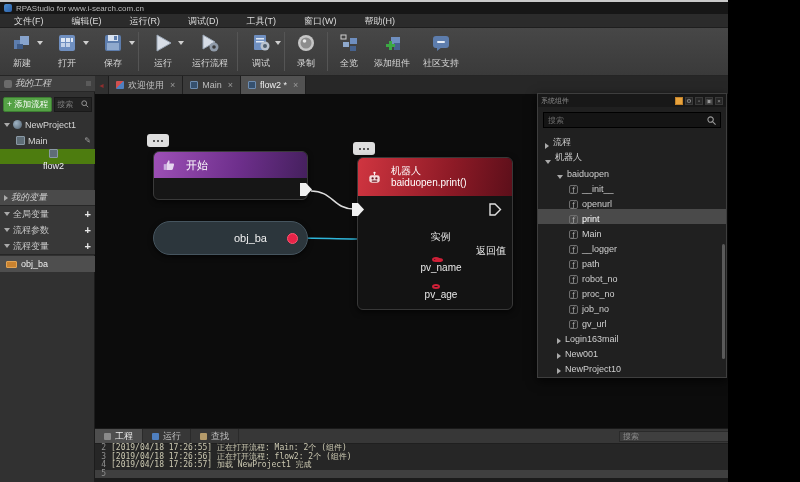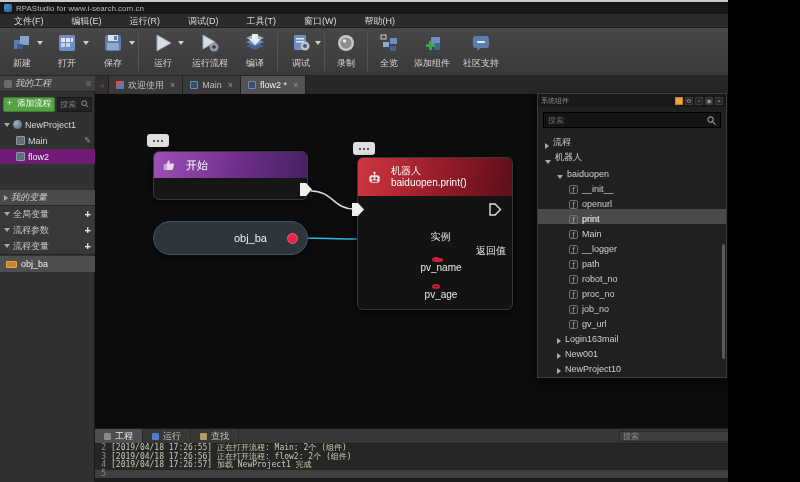--- a/index.html
+++ b/index.html
@@ -23,26 +23,26 @@
   .tdrop { position:absolute; top:13px; right:1px; width:0; height:0; border-left:3px solid transparent; border-right:3px solid transparent; border-top:4px solid #cfcfcf; }
   .tsep { width:1px; margin:4px 2px; background:#2c2c2c; border-right:1px solid #555; }
 
   
   .sidebar { position:absolute; left:0; top:76px; width:95px; height:406px; background:#313131; border-right:1px solid #1c1c1c; }
   .panel-hd { position:absolute; left:0; width:95px; height:16px; background:#414141; border-bottom:1px solid #272727; display:flex; align-items:center; gap:3px; padding:0 4px;font-style:italic; }
   .panel-hd .hd-txt { font-size:9px; color:#cccccc; white-space:nowrap; }
   .hd-ico { width:8px; height:8px; background:#6b6b6b; border-radius:2px; flex:none; }
   .hd-dot { margin-left:auto; width:5px; height:5px; background:#5a5a5a; }
   .addflow-row { position:absolute; left:0; top:18px; width:95px; height:20px; display:flex; align-items:center; gap:2px; padding:0 3px; }
-  .btn-addflow { height:15px; background:#55a246; border:1px solid #3c7d31; border-radius:2px; color:#fff; font-size:8.5px; line-height:13px; padding:0 3px; white-space:nowrap;font-family:Liberation Mono, monospace; }
+  .btn-addflow { height:15px; background:#55a246; border:1px solid #3c7d31; border-radius:2px; color:#fff; font-size:8.5px; line-height:13px; padding:0 3px; white-space:nowrap; }
   .mini-search { flex:1; height:15px; background:#232323; border:1px solid #191919; display:flex; align-items:center; padding:0 2px; }
   .mini-search input { flex:1; width:10px; background:transparent; border:none; outline:none; font-size:8px; color:#bbb; font-family:"Liberation Sans",sans-serif; }
   .mini-search input::placeholder { color:#7c7c7c; }
   .tree-row { position:absolute; left:0; width:95px; height:15px; display:flex; align-items:center; gap:3px; padding:0 4px; font-size:9px; color:#d6d6d6; white-space:nowrap; }
-  .tree-row.sel { background:#701a75; color:#f0f0f0; }
+  .tree-row.sel { background:#4d7c0f; color:#f0f0f0;flex-direction:column; }
   .arr-exp { width:0; height:0; border-left:3px solid transparent; border-right:3px solid transparent; border-top:4px solid #aaa; flex:none; }
   .arr-col { width:0; height:0; border-top:3px solid transparent; border-bottom:3px solid transparent; border-left:4px solid #aaa; flex:none; }
   .node-ico { width:9px; height:9px; background:#5f6d77; border:1px solid #8a99a5; border-radius:1px; flex:none; }
   .glb-ico { width:9px; height:9px; border-radius:50%; background:radial-gradient(circle at 35% 35%,#9fb3c4,#51616e); flex:none; }
   .row-edit { margin-left:auto; font-size:8px; color:#9a9a9a; }
   .var-group { position:absolute; left:0; width:95px; height:16px; background:#383838; border-bottom:1px solid #262626; display:flex; align-items:center; gap:3px; padding:8px 4px; font-size:9px; color:#c9c9c9; }
   .var-plus { margin-left:auto; font-size:11px; font-weight:bold; color:#e9e9e9; line-height:10px; }
   .var-item { position:absolute; left:0; width:95px; height:16px; background:#4e4e4e; display:flex; align-items:center; gap:4px; padding:0 6px; font-size:9px; color:#eee; }
   .obj-ico { width:11px; height:7px; background:#c9822f; border:1px solid #e2a455; border-radius:1px; flex:none; }
 
@@ -188,31 +188,20 @@
     <div class="tbtn" style="width:50px">
       <span class="ticon">
         <svg width="22" height="22" viewBox="0 0 22 22">
             <polygon points="4,3 16,10 4,17" fill="#d7dde6" stroke="#9aa6b5" stroke-width="1"></polygon>
             <circle cx="15" cy="15" r="4.5" fill="#8f9aa8"></circle>
             <circle cx="15" cy="15" r="1.8" fill="#3c3c3c"></circle>
           </svg>
       </span>
       <span class="tlabel">运行流程</span>
     </div>
-    <div class="tbtn" style="width:40px">
-      <span class="ticon">
-        <svg width="22" height="22" viewBox="0 0 22 22">
-            <polygon points="11,10 20,14 11,18 2,14" fill="#46628e"></polygon>
-            <polygon points="11,6 20,10 11,14 2,10" fill="#6f8fc0"></polygon>
-            <polygon points="11,2 20,6 11,10 2,6" fill="#9ab1d4"></polygon>
-            <polygon points="8,2 14,2 14,7 17,7 11,13 5,7 8,7" fill="#e8edf5"></polygon>
-          </svg>
-      </span>
-      <span class="tlabel">编译</span>
-    </div>
     <div class="tsep"></div>
     <div class="tbtn" style="width:42px">
       <span class="ticon">
         <svg width="22" height="22" viewBox="0 0 22 22">
             <rect x="4" y="3" width="12" height="15" rx="1" fill="#6f8fc0"></rect>
             <rect x="6" y="6" width="8" height="1.5" fill="#dfe8f4"></rect>
             <rect x="6" y="9" width="8" height="1.5" fill="#dfe8f4"></rect>
             <circle cx="15" cy="14" r="4.5" fill="#b9c2ce"></circle>
             <circle cx="15" cy="14" r="2" fill="#51606f"></circle>
           </svg>

